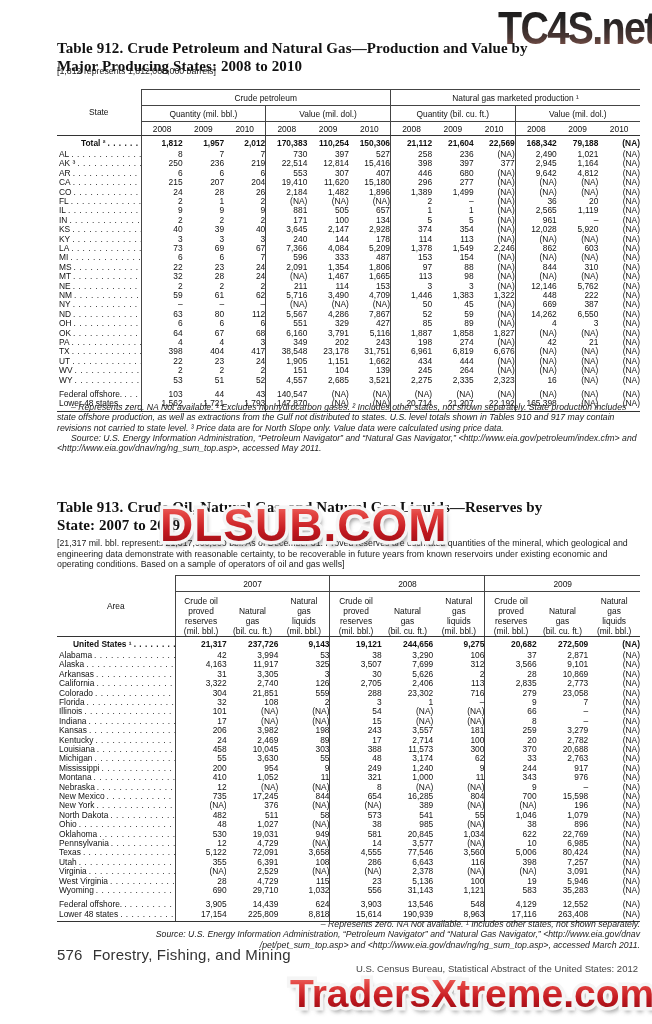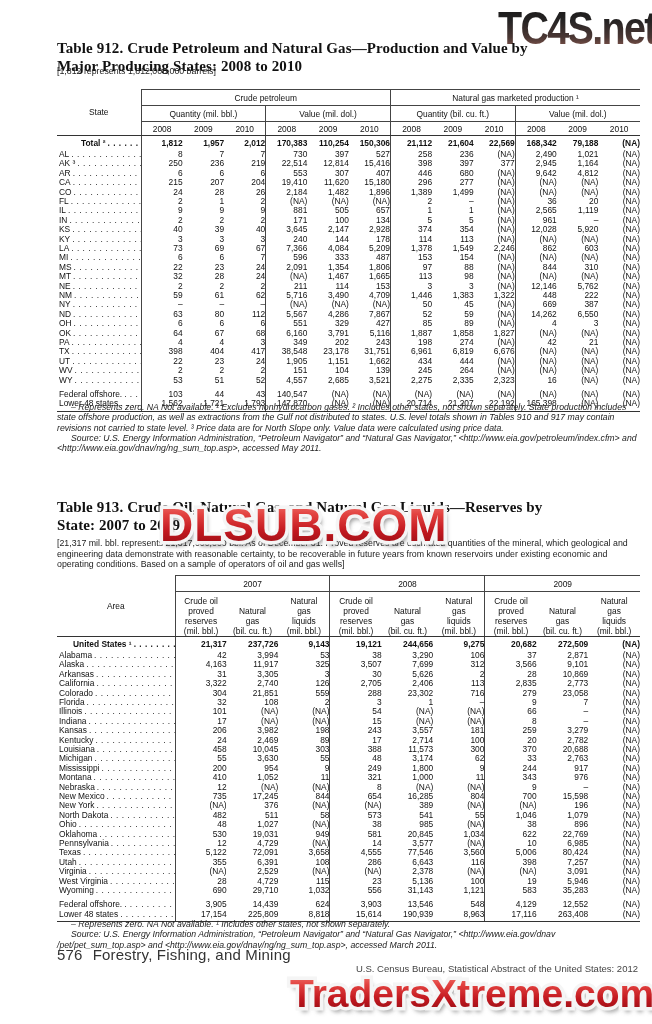--- a/index.html
+++ b/index.html
@@ -53,21 +53,21 @@
 
   tr.bold-row td { font-weight:700; padding-top:2.5px; padding-bottom:2px; }
   #t912-wrap tr.bold-row td.label-cell .lblwrap { padding-left:24px; }
   #t913-wrap tr.bold-row td.label-cell .lblwrap { padding-left:16px; }
   tr.gap-row td { padding-top:5px; }
   tbody tr:last-child td { border-bottom:1.2px solid #333; padding-bottom:2px; }
 
   
   .footnotes { left:57px; width:583px; font-size:8.7px; line-height:10.3px; color:#222; z-index:3;font-style:italic; }
   #t912-foot { top:402px; }
-  #t913-foot { top:919px; }
+  #t913-foot { top:919px;text-align:right; }
   .footnotes p { margin:0; text-indent:14px; }
 
   
   #footer-left { left:57px; top:946px; font-size:15px; color:#333; letter-spacing:.2px; z-index:3; }
   #footer-left .pgnum { margin-right:10px; }
   #census-line { right:14px; top:963px; font-size:9.5px; color:#444; z-index:4; }
 
   
   .wm { font-weight:900; font-family:"Liberation Sans", sans-serif; white-space:nowrap; }
   #wm-top {
@@ -990,21 +990,21 @@
           <td class="label-cell">
             <div class="lblwrap">
               <span class="lbl">Mississippi</span>
               <span class="dots"></span>
             </div>
           </td>
           <td class="num c0">200</td>
           <td class="num c1">954</td>
           <td class="num c2">9</td>
           <td class="num c3">249</td>
-          <td class="num c4">1,800</td>
+          <td class="num c4">1,240</td>
           <td class="num c5">9</td>
           <td class="num c6">244</td>
           <td class="num c7">917</td>
           <td class="num c8">(NA)</td>
         </tr>
         <tr>
           <td class="label-cell">
             <div class="lblwrap">
               <span class="lbl">Montana</span>
               <span class="dots"></span>

